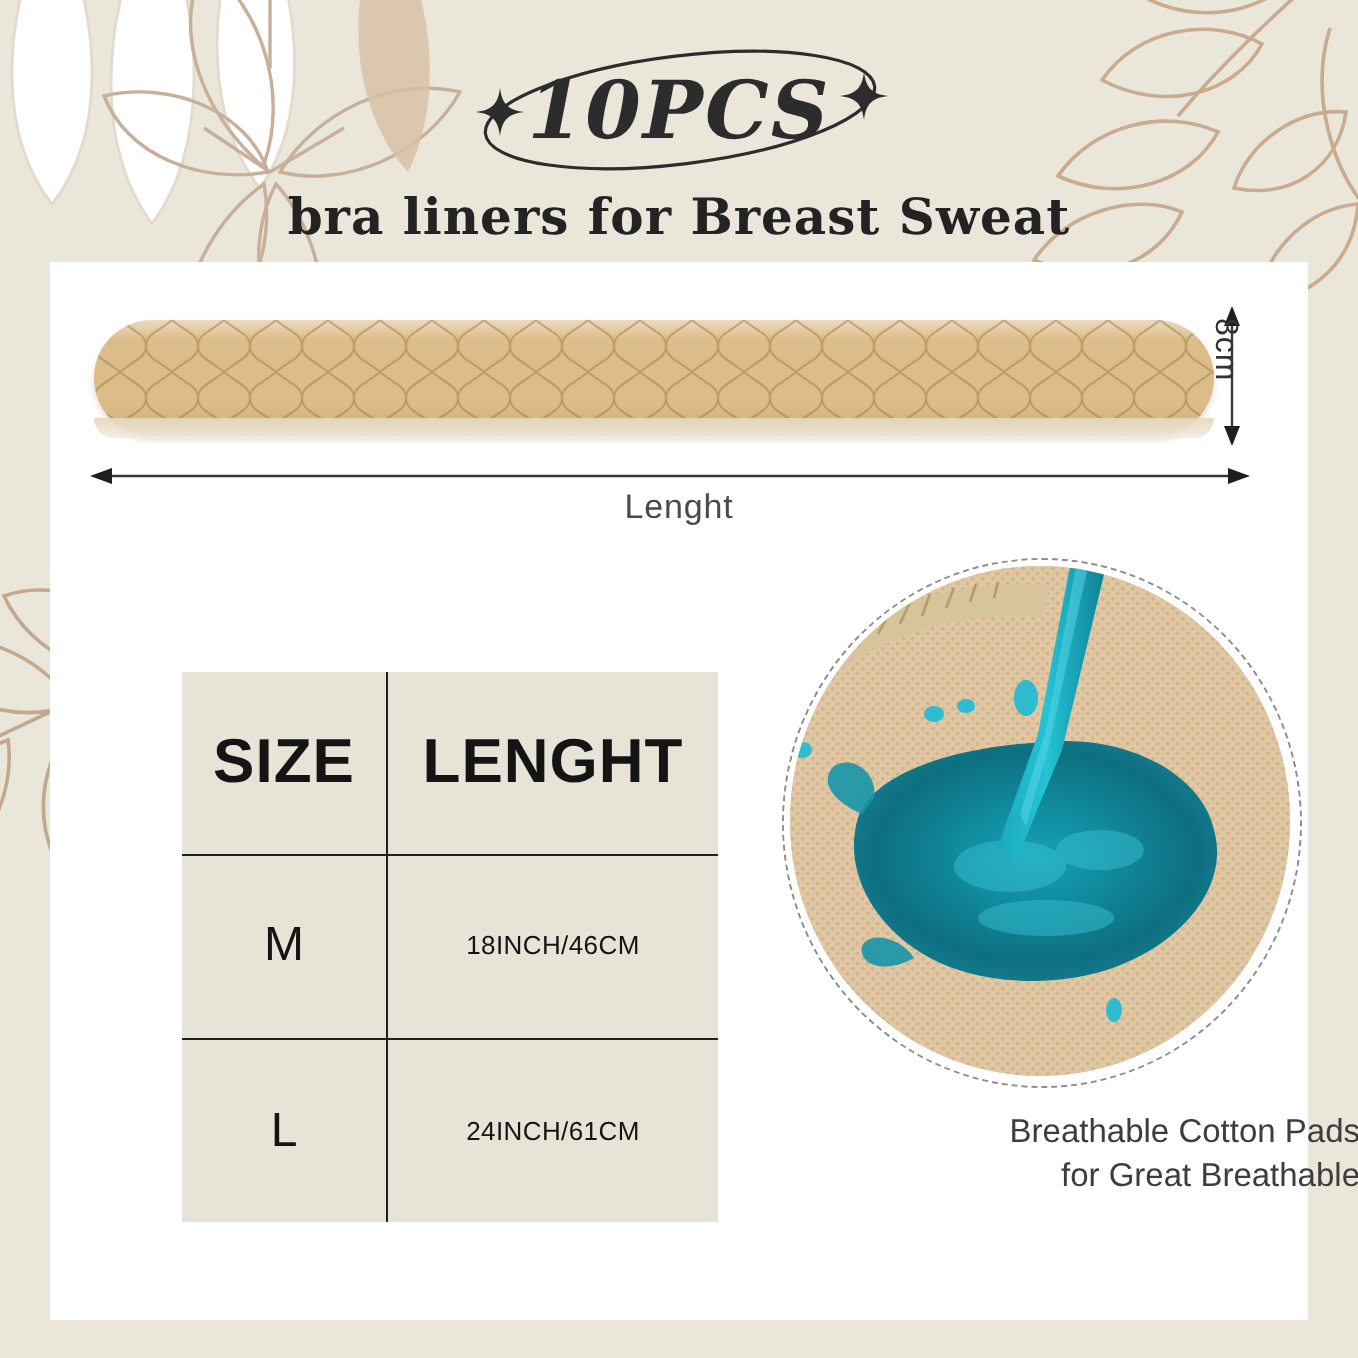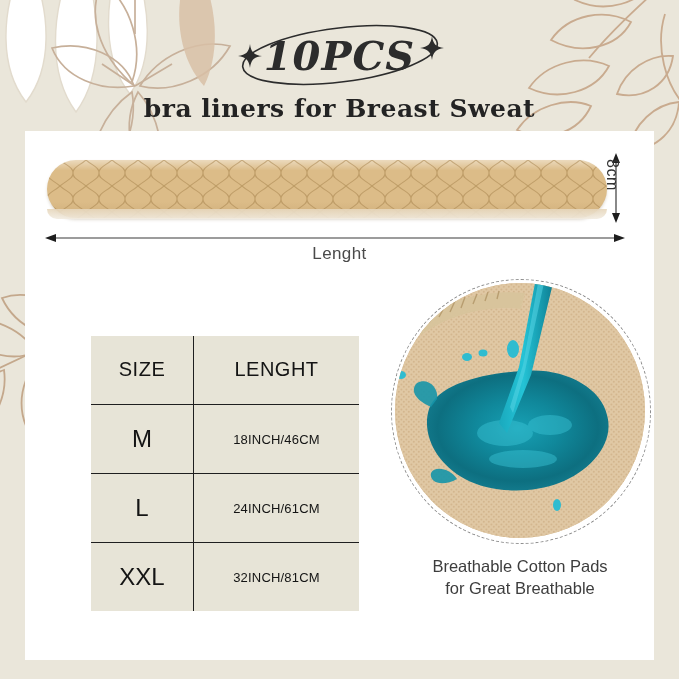--- a/index.html
+++ b/index.html
@@ -80,38 +80,38 @@
   }
   #size-table td,#size-table th{
     border-bottom:1.6px solid #1f1f1f;
     padding:0;height:55px;vertical-align:middle;
     color:#141414;background:#e7e4d7;
   }
   #size-table tr:last-child td{border-bottom:none;}
   .col-size{width:102px;text-align:center;border-right:1.6px solid #1f1f1f;}
   .col-len{text-align:center;padding-left:4px;}
   .hdr .col-size,.hdr .col-len{
-    font-size:20px;font-weight:400;letter-spacing:.5px;margin-left:42px;
+    font-size:31px;font-weight:700;letter-spacing:.5px;margin-left:42px;
   }
   .col-size span{font-size:24px;font-weight:400;}
   .col-len span{font-size:13px;font-weight:400;letter-spacing:.2px;}
 
   
   #photo-wrap{position:absolute;left:370px;top:152px;width:250px;height:255px;}
   #photo{
     position:absolute;inset:0;border-radius:50%;overflow:hidden;
     background:#d9c3a0;
   }
   #photo-dash{
     position:absolute;left:-4px;top:-4px;width:258px;height:263px;
     border:1.4px dashed #8d8d8d;border-radius:50%;
   }
   #weave{position:absolute;inset:0;}
   #caption{
-    position:absolute;left:335px;top:424px;width:320px;text-align:center;
+    position:absolute;left:335px;top:424px;width:320px;text-align:right;
     font-size:16.5px;line-height:1.35;color:#3d3d3d;font-weight:300;
   }
 </style>
 </head>
 <body>
 
 <div id="stage">
 
   <svg class="deco" id="deco-tl" viewBox="0 0 300 250">
     <g fill="#ffffff" stroke="#e2dbcd" stroke-width="1.4">
@@ -207,24 +207,20 @@
           <th class="col-size">SIZE</th>
           <th class="col-len">LENGHT</th>
         </tr>
         <tr>
           <td class="col-size"><span>M</span></td>
           <td class="col-len"><span>18INCH/46CM</span></td>
         </tr>
         <tr>
           <td class="col-size"><span>L</span></td>
           <td class="col-len"><span>24INCH/61CM</span></td>
-        </tr>
-        <tr>
-          <td class="col-size"><span>XXL</span></td>
-          <td class="col-len"><span>32INCH/81CM</span></td>
         </tr>
       </tbody>
     </table>
 
     <div id="photo-wrap">
       <div id="photo">
         <svg id="weave" viewBox="0 0 250 255" preserveAspectRatio="none">
           <defs>
             <pattern id="weavep" width="5" height="5" patternUnits="userSpaceOnUse">
               <rect width="5" height="5" fill="#e0c8a4"></rect>

